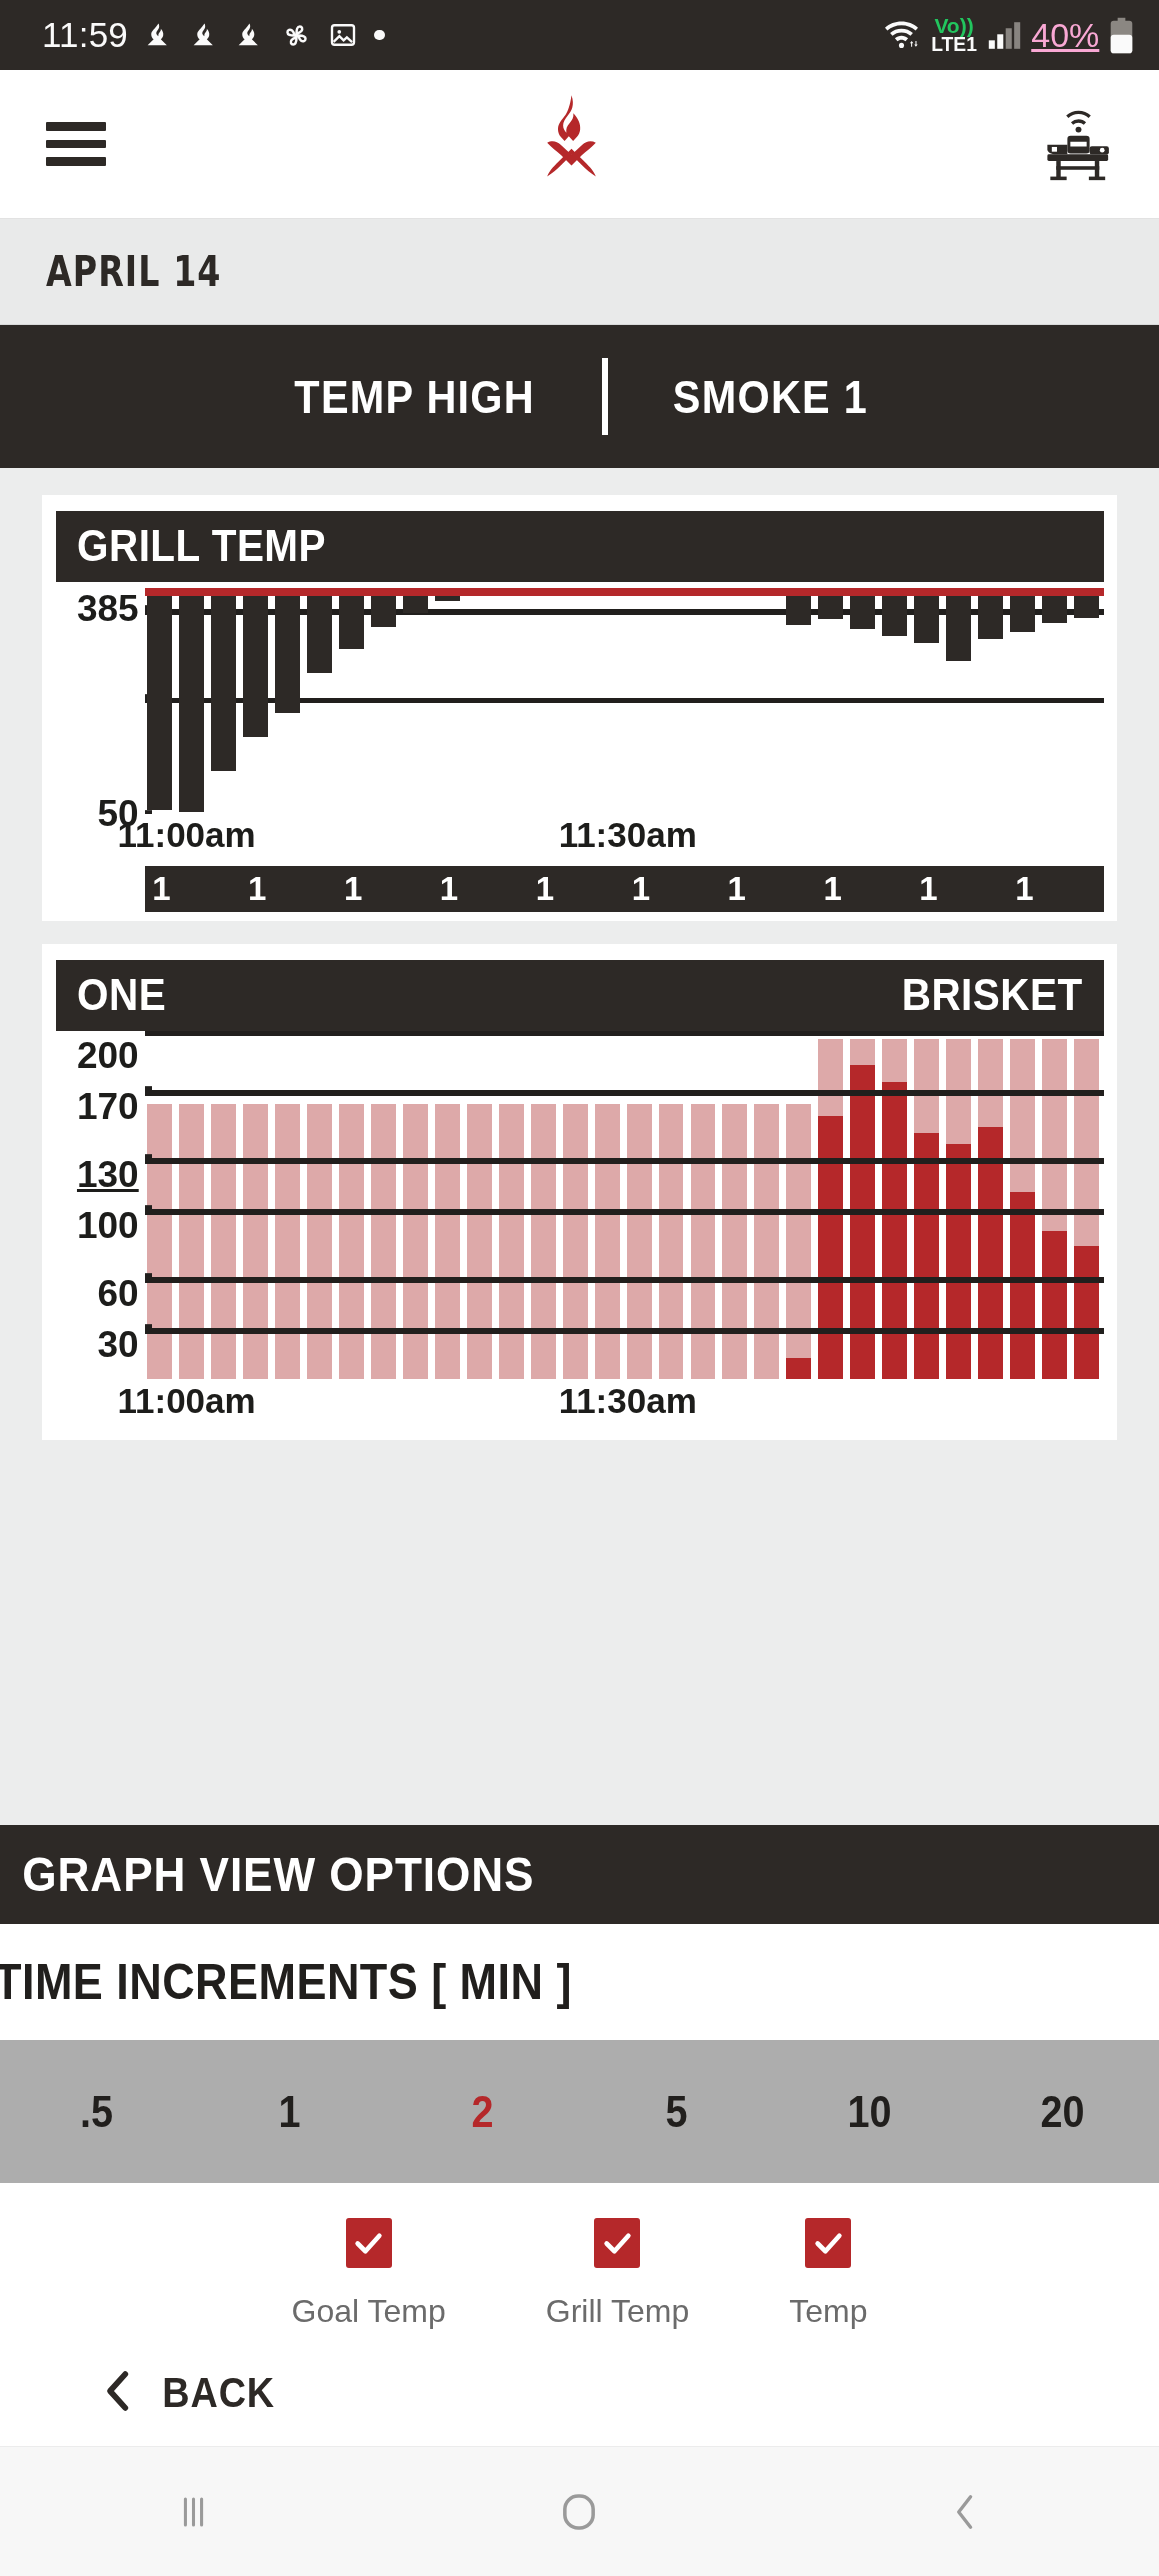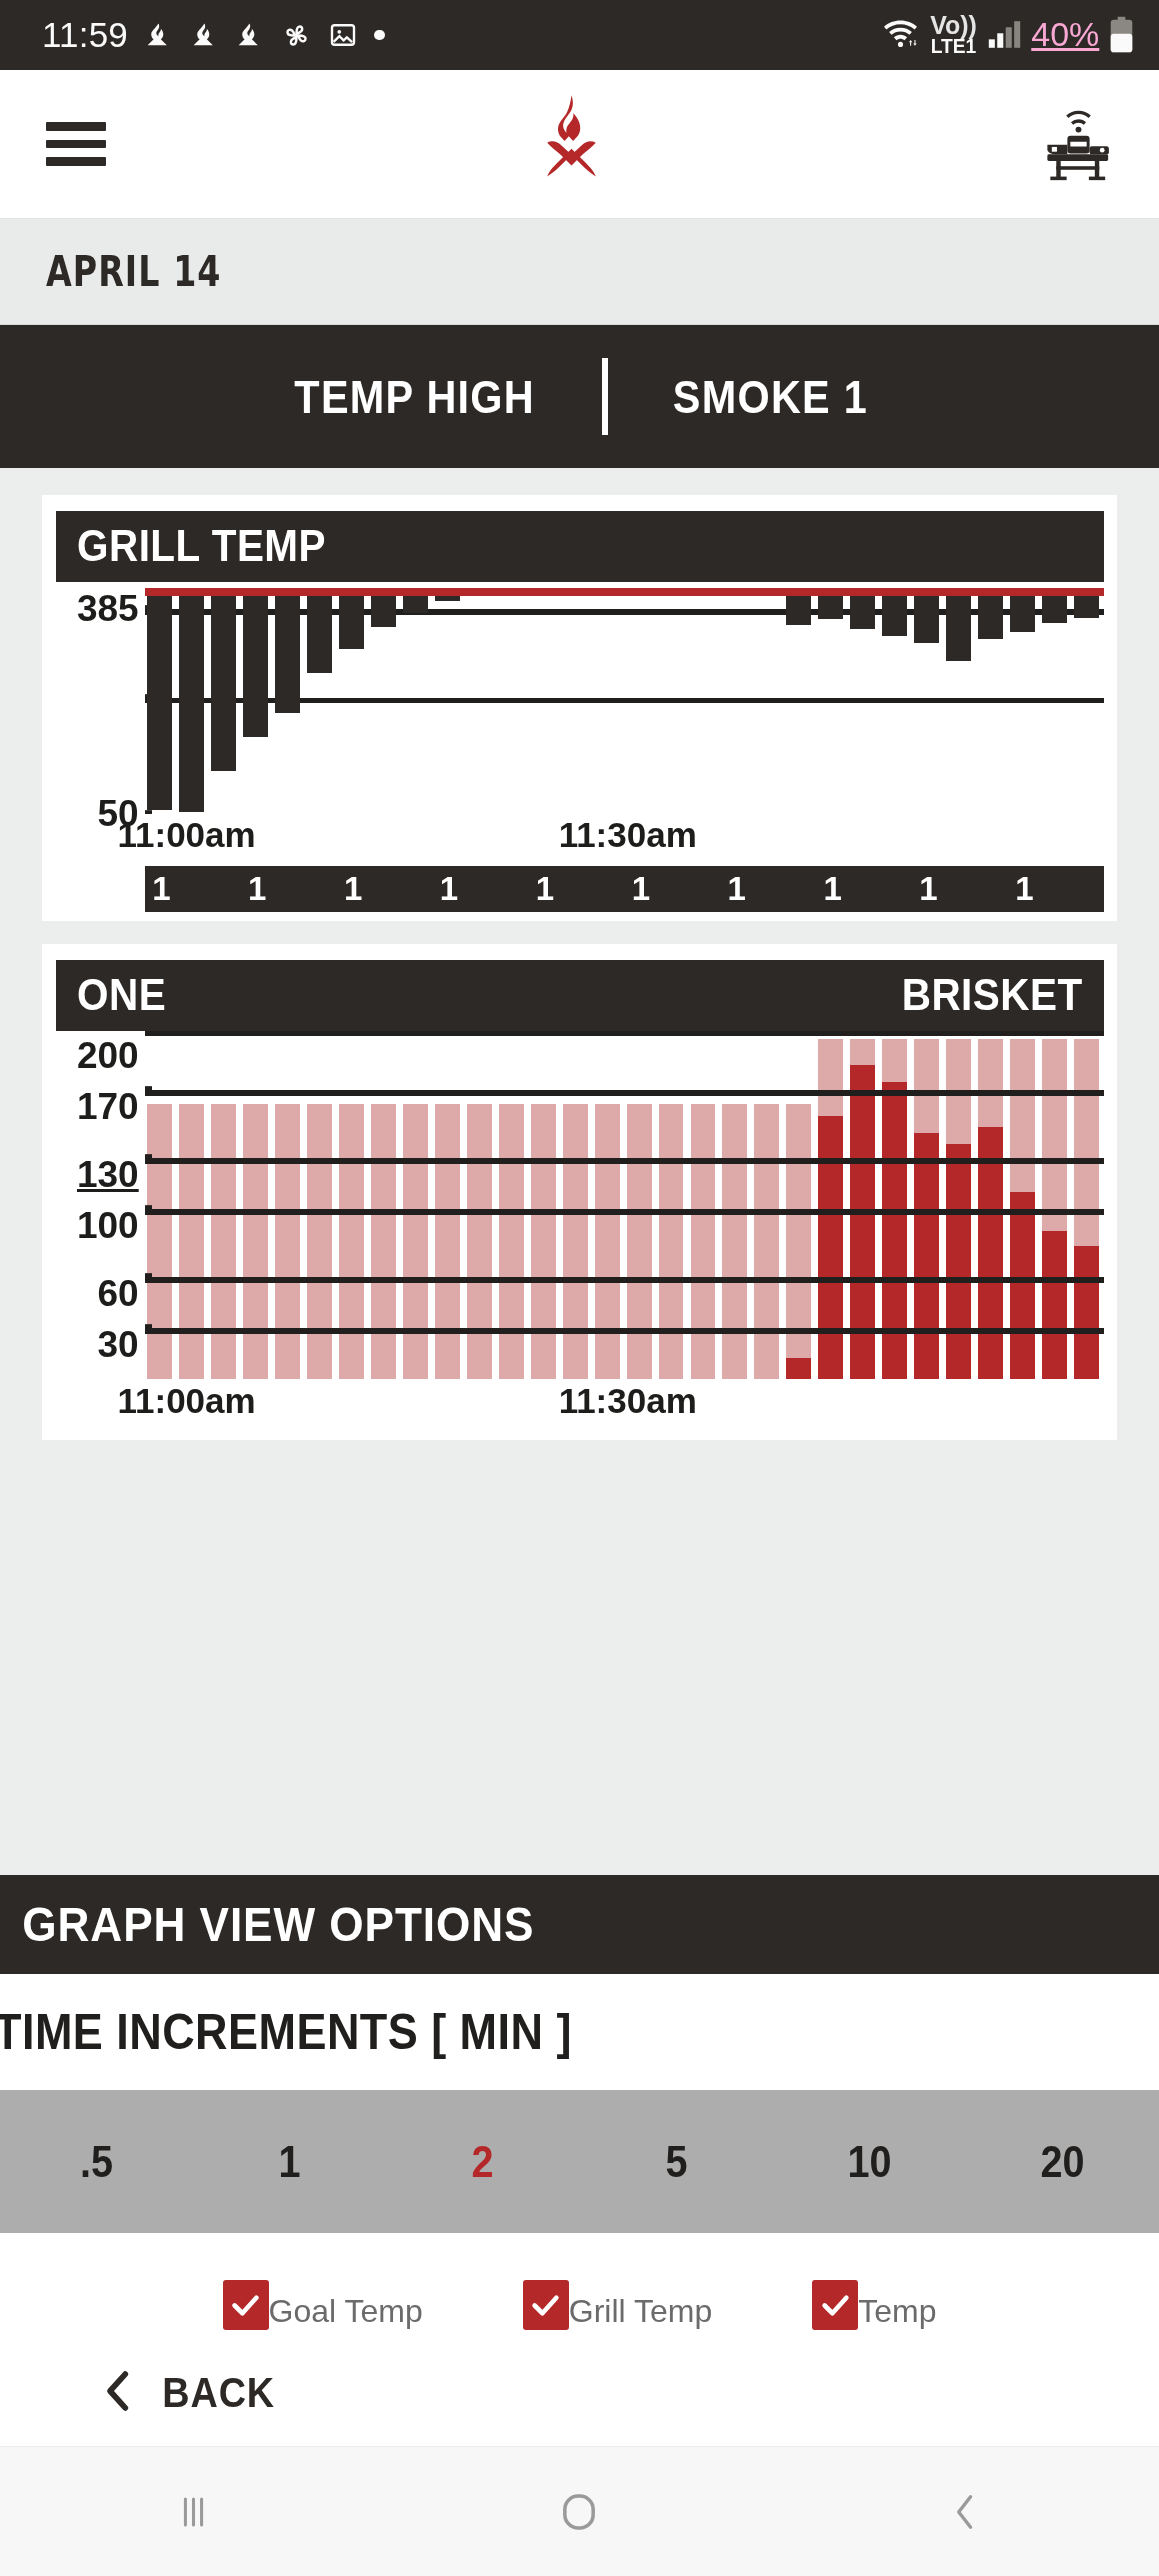--- a/index.html
+++ b/index.html
@@ -291,21 +291,21 @@
   .ti-opt.sel { color: #b5282a; }
 
   .checks {
     background: #ffffff;
     display: flex;
     justify-content: center;
     gap: 100px;
     padding: 35px 0 9.7px 0;
     flex: 0 0 auto;
   }
-  .chk-item { display: flex; align-items: flex-end; cursor: pointer; }
+  .chk-item { display: flex; flex-direction: column; align-items: center; cursor: pointer; }
   .chk-box {
     width: 46px; height: 50px;
     background: #b5282a;
     display: flex; align-items: center; justify-content: center;
     border-radius: 2.9px;
   }
   .chk-label {
     margin-top: 25px;
     font-size: 32px;
     color: #6b6b6b;
@@ -390,21 +390,21 @@
       <span class="sb-icon">
         <svg width="39" height="33" viewBox="0 0 26 22" fill="#fafafa">
           <path d="M13 4.2c3.6 0 6.9 1.3 9.4 3.5l1.6-1.9C21.1 3.2 17.2 1.7 13 1.7S4.9 3.2 2 5.8l1.6 1.9C6.1 5.5 9.4 4.2 13 4.2z"></path>
           <path d="M13 9c2.3 0 4.4.8 6 2.2l1.6-1.9C18.6 7.5 15.9 6.5 13 6.5s-5.6 1-7.6 2.8L7 11.2C8.6 9.8 10.7 9 13 9z"></path>
           <path d="M13 13.8c1 0 2 .4 2.7 1l1.7-2c-1.2-1-2.8-1.6-4.4-1.6s-3.2.6-4.4 1.6l1.7 2c.7-.6 1.7-1 2.7-1z"></path>
           <circle cx="13" cy="17.6" r="1.7"></circle>
           <path d="M19.8 14.6l1.1 1.5h-.8v2.4h-.7v-2.4h-.8zM22.6 18.5l-1.1-1.5h.8V14.6h.7V17h.8z"></path>
         </svg>
       </span>
       <span class="sb-icon" style="flex-direction:column;line-height:0.95;">
-        <span style="color:#e5e5e5;font-size:25px;font-weight:bold;">Vo))</span>
+        <span style="color:#22c55e;font-size:21px;font-weight:bold;">Vo))</span>
         <span style="color:#fafafa;font-size:19.3px;font-weight:bold;">LTE1</span>
       </span>
       <span class="sb-icon">
         <svg width="35" height="29" viewBox="0 0 28 24">
           <rect x="1" y="16" width="5" height="7" fill="#fafafa"></rect>
           <rect x="8" y="11" width="5" height="12" fill="#fafafa"></rect>
           <rect x="15" y="6" width="5" height="17" fill="#888480"></rect>
           <rect x="22" y="1" width="5" height="22" fill="#888480"></rect>
         </svg>
       </span>

